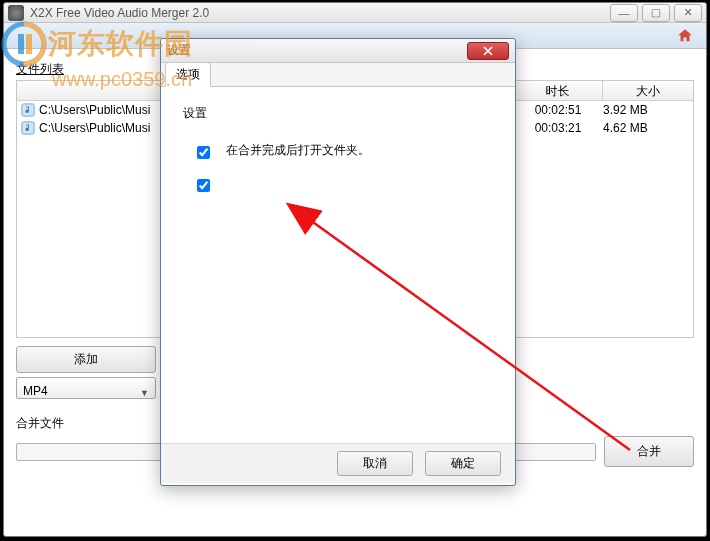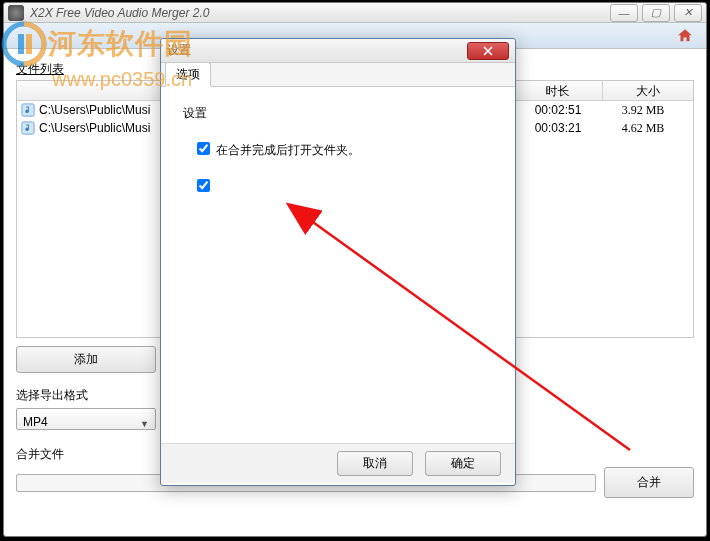--- a/index.html
+++ b/index.html
@@ -1,40 +1,40 @@
 <!DOCTYPE html>
 <html><head>
   <meta charset="utf-8">
   <style>
     * { margin: 0; padding: 0; box-sizing: border-box; font-family: "Microsoft YaHei", "SimSun", sans-serif; font-size: 12px; }
     body { width: 710px; height: 541px; position: relative; overflow: hidden; background: #000; }
 
     
     .main-window { position: absolute; left: 3px; top: 2px; width: 704px; height: 535px; background: #fff; border: 1px solid #7a7a7a; border-radius: 3px; }
-    .titlebar { height: 20px; background: linear-gradient(#f7f7f7, #e4e4e4); border-bottom: 1px solid #c0c0c0; border-radius: 3px 3px 0 0; display: flex; align-items: center; padding: 0 4px; font-style: italic; }
+    .titlebar { height: 20px; background: linear-gradient(#f7f7f7, #e4e4e4); border-bottom: 1px solid #c0c0c0; border-radius: 3px 3px 0 0; display: flex; align-items: center; padding: 0 4px; }
     .title-icon { width: 16px; height: 16px; margin-right: 6px; background: radial-gradient(#888, #444); border-radius: 3px; }
     .title { color: #555; flex: 1; }
     .win-btns { display: flex; gap: 4px; }
     .win-btn { width: 28px; height: 18px; border: 1px solid #b0b0b0; border-radius: 3px; background: linear-gradient(#fdfdfd, #e6e6e6); display: flex; align-items: center; justify-content: center; color: #666; font-size: 11px; cursor: pointer; }
     .toolbar-area { height: 26px; background: linear-gradient(#e8f0f8, #d4e3f1); display: flex; align-items: center; justify-content: flex-end; padding: 0 12px; border-bottom: 1px solid #c0c0c0; }
     .home-icn { width: 18px; height: 18px; }
 
     .content { padding: 8px 12px; }
 
     .file-list-label { margin: 4px 0 2px; text-decoration: underline; }
     .file-table { width: 100%; border: 1px solid #c8c8c8; height: 258px; background: #fff; }
     .file-header { display: flex; background: linear-gradient(#fcfcfc, #eee); border-bottom: 1px solid #d0d0d0; height: 20px; }
     .fh-name { flex: 1; padding: 2px 6px; border-right: 1px solid #d0d0d0; }
     .fh-dur { width: 90px; text-align: center; padding: 2px; border-right: 1px solid #d0d0d0; }
     .fh-size { width: 90px; text-align: center; padding: 2px; }
     .file-row { display: flex; height: 18px; align-items: center; }
     .fr-name { flex: 1; padding: 0 4px; display: flex; align-items: center; gap: 4px; overflow: hidden; white-space: nowrap; }
     .music-icn { width: 14px; height: 14px; flex-shrink: 0; }
     .fr-dur { width: 90px; text-align: center; }
-    .fr-size { width: 90px; text-align: center; padding-right: 10px; font-family: Liberation Serif, serif; }
+    .fr-size { width: 90px; text-align: left; padding-right: 10px; }
 
     .btn { border: 1px solid #a8a8a8; border-radius: 3px; background: linear-gradient(#f8f8f8, #e4e4e4); padding: 4px 0; cursor: pointer; text-align: center; }
 
     .add-row { display: flex; margin-top: 8px; }
     .add-btn { width: 140px; }
 
     .format-label { margin-top: 14px; }
     .format-row { display: flex; align-items: center; gap: 8px; margin-top: 4px; }
     .select { width: 140px; height: 22px; border: 1px solid #a8a8a8; background: linear-gradient(#fff, #eee); border-radius: 2px; display: flex; align-items: flex-end; padding: 0 6px; justify-content: space-between; cursor: pointer; }
     .chev { font-size: 9px; color: #555; }
@@ -50,21 +50,21 @@
     .dlg-titlebar { height: 24px; background: linear-gradient(#f7f7f7, #e4e4e4); border-radius: 3px 3px 0 0; display: flex; align-items: center; padding: 0 6px; border-bottom: 1px solid #c8c8c8; }
     .dlg-title { flex: 1; color: #555; }
     .dlg-close { width: 42px; height: 18px; background: linear-gradient(#e06060, #c03030); border: 1px solid #902020; border-radius: 3px; display: flex; align-items: center; justify-content: center; cursor: pointer; }
     .dlg-close svg { width: 10px; height: 10px; }
 
     .tab-strip { height: 24px; display: flex; align-items: flex-end; padding-left: 4px; background: #f4f4f4; border-bottom: 1px solid #c8c8c8; }
     .tab { padding: 3px 10px; border: 1px solid #c8c8c8; border-bottom: 1px solid #fff; background: #fff; border-radius: 3px 3px 0 0; position: relative; top: 1px; cursor: pointer; }
 
     .dlg-body { padding: 18px 22px; height: 356px; position: relative; }
     .group-label { margin-bottom: 18px; }
-    .opt { display: flex; align-items: flex-start; gap: 6px; margin: 20px 0 0 14px; }
+    .opt { display: flex; align-items: flex-end; gap: 16px; margin: 20px 0 0 14px; }
     .cb { width: 13px; height: 13px; cursor: pointer; }
 
     .dlg-footer { height: 40px; border-top: 1px solid #d8d8d8; background: #f2f2f2; display: flex; justify-content: flex-end; align-items: center; gap: 12px; padding: 0 14px; border-radius: 0 0 3px 3px; }
     .dlg-btn { width: 76px; padding: 3px 0; }
 
     
     .watermark { position: absolute; left: 0; top: 20px; pointer-events: none; opacity: .7; }
     .wm-row1 { display: flex; align-items: center; height: 48px; }
     .wm-logo { width: 48px; height: 48px; }
     .wm-text { font-size: 28px; font-weight: bold; color: #f29b2a; letter-spacing: 1px; font-family: "SimHei"; }
@@ -121,21 +121,20 @@
         </div>
         <div class="fr-dur">00:03:21</div>
         <div class="fr-size">4.62 MB</div>
       </div>
     </div>
 
     <div class="add-row">
       <div class="btn add-btn">添加</div>
     </div>
 
-    <div class="format-label">选择导出格式</div>
     <div class="format-row">
       <div class="select">
         <span>MP4</span>
         <span class="chev">▼</span>
       </div>
       <div class="btn gear-btn">
         <svg width="14" height="14" viewBox="0 0 24 24">
             <path fill="#666" d="M12 8a4 4 0 100 8 4 4 0 000-8zm9 4l2 1-1 3-2-.5-2 2 .5 2-3 1-1-2h-3l-1 2-3-1 .5-2-2-2-2 .5-1-3 2-1v-0l-2-1 1-3 2 .5 2-2L6 3l3-1 1 2h3l1-2 3 1-.5 2 2 2 2-.5 1 3-2 1z"></path>
           </svg>
       </div>

